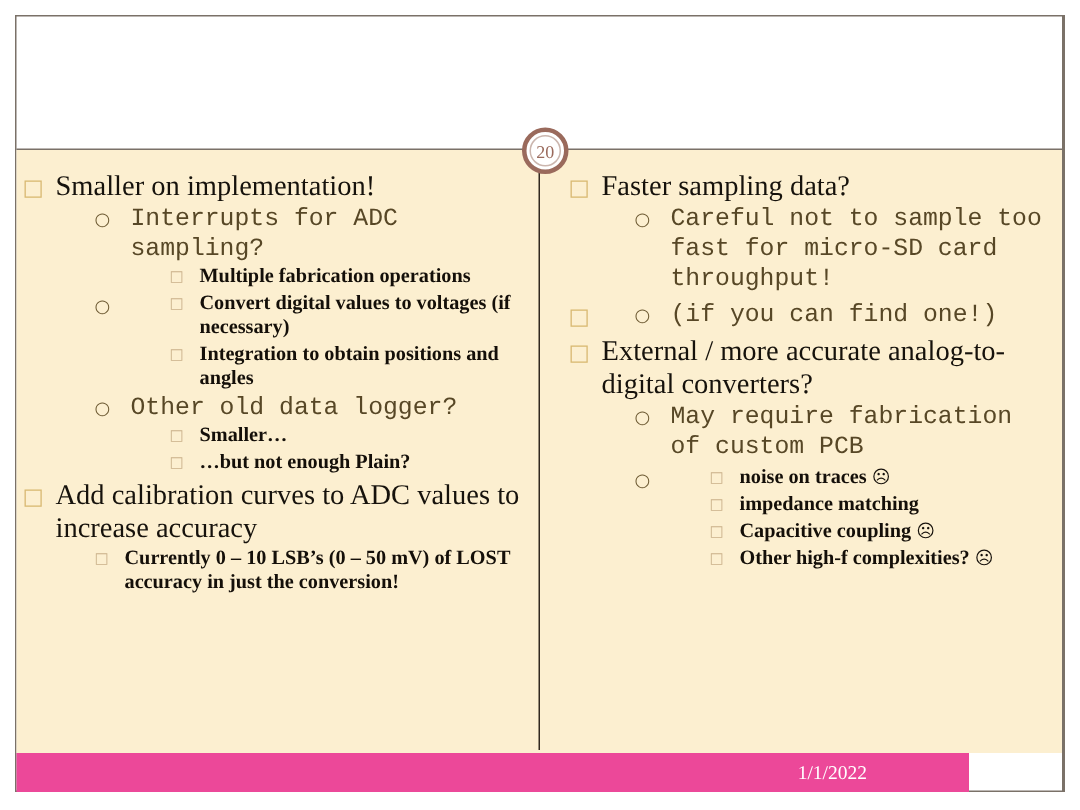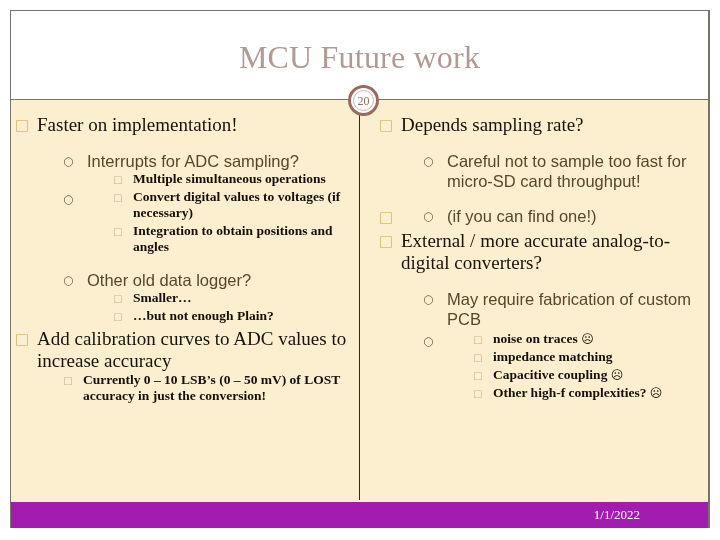--- a/index.html
+++ b/index.html
@@ -174,22 +174,21 @@
   li.l2 > .bullet {
     font-size: 12px;
     line-height: 21px;
     color: #6d5a33;
     font-family: "DejaVu Sans", sans-serif;
   }
   li.l2 > .txt {
     font-size: 16.5px;
     line-height: 20px;
     color: #574726;
-    font-family: Liberation Sans, sans-serif;
-    margin-top: 15px;
+    font-family: Liberation Mono, monospace;
   }
 
   
   li.l3 {
     margin: 0 0 2px 0;
     padding-left: 20px;
   }
   li.l3 > .bullet {
     font-size: 10px;
     line-height: 17px;
@@ -214,69 +213,66 @@
     font-family: "DejaVu Sans", sans-serif;
     font-weight: normal;
     font-size: 12px;
   }
 
   
   #footer-bar {
     position: absolute;
     left: 11px;
     top: 502px;
-    width: 697px;
+    width: 635px;
     height: 26px;
-    background: #a21caf;
+    background: #ec4899;
   }
   #footer-date {
     position: absolute;
     right: 68px;
     top: 5px;
     font-size: 13px;
     line-height: 16px;
     color: #ffffff;
     font-family: "Liberation Serif", "DejaVu Serif", serif;
   }
 </style>
 </head>
 <body>
 
 <div id="slide">
 
   <div id="slide-frame"></div>
 
-  <div id="header">
-    <div id="page-title">MCU Future work</div>
-  </div>
 
   <div id="header-rule"></div>
 
   <div id="page-badge">
     <div id="page-badge-inner">
       <span id="page-number">20</span>
     </div>
   </div>
 
   <div id="body-area">
     <div id="column-divider"></div>
 
     <div id="col-left">
       <ul class="lv" id="left-list">
           <li class="item l1">
             <span class="bullet">□</span>
-            <span class="txt">Faster on implementation!</span>
+            <span class="txt">Smaller on implementation!</span>
             <ul class="lv lv2">
               <li class="item l2">
                 <span class="bullet">○</span>
                 <span class="txt">Interrupts for ADC sampling?</span>
                 <ul class="lv lv3">
                   <li class="item l3">
                     <span class="bullet">□</span>
-                    <span class="txt">Multiple simultaneous operations</span>
+                    <span class="txt">Multiple fabrication operations</span>
                   </li>
                 </ul>
               </li>
               <li class="item l2">
                 <span class="bullet">○</span>
                 <ul class="lv lv3">
                   <li class="item l3">
                     <span class="bullet">□</span>
                     <span class="txt">Convert digital values to voltages (if necessary)</span>
                   </li>
@@ -312,21 +308,21 @@
               </li>
             </ul>
           </li>
         </ul>
     </div>
 
     <div id="col-right">
       <ul class="lv" id="right-list">
           <li class="item l1">
             <span class="bullet">□</span>
-            <span class="txt">Depends sampling rate?</span>
+            <span class="txt">Faster sampling data?</span>
             <ul class="lv lv2-r">
               <li class="item l2">
                 <span class="bullet">○</span>
                 <span class="txt">Careful not to sample too fast for micro-SD card throughput!</span>
               </li>
             </ul>
           </li>
           <li class="item l1">
             <span class="bullet">□</span>
             <ul class="lv lv2-r">

